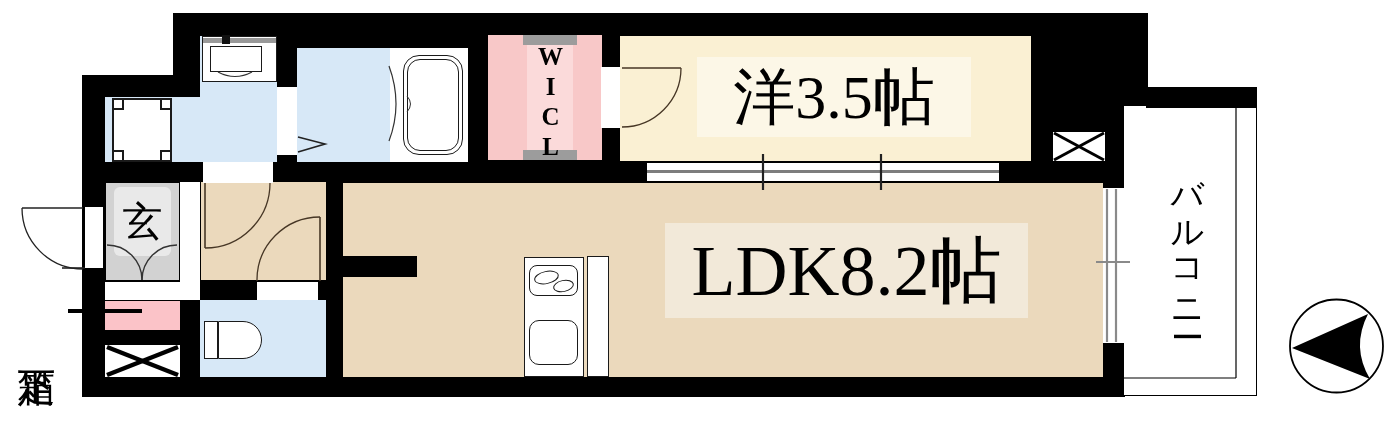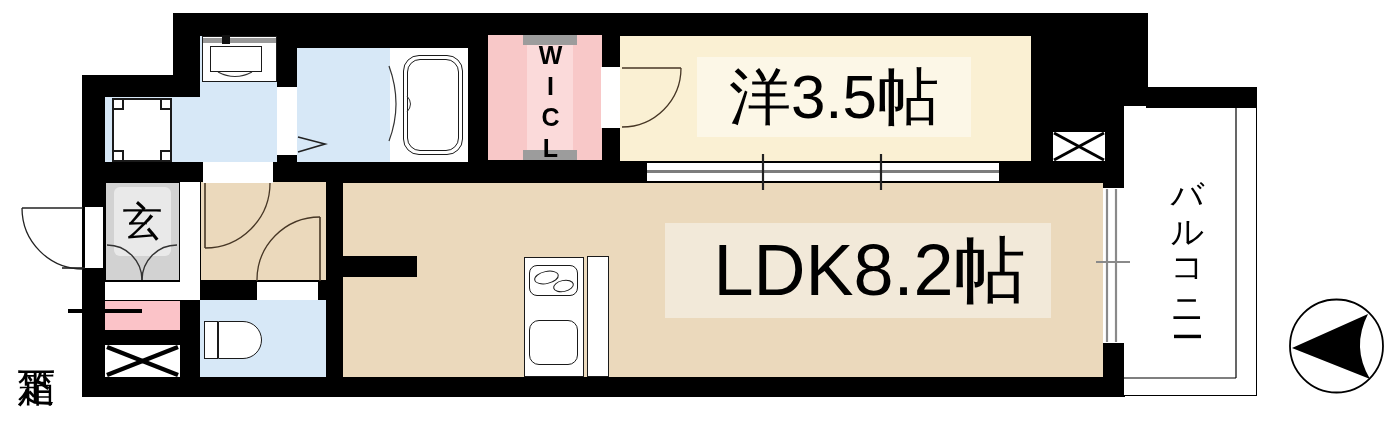--- a/index.html
+++ b/index.html
@@ -1,17 +1,17 @@
 <!DOCTYPE html>
 <html><head>
 <meta charset="utf-8">
 <style>
   html,body{margin:0;padding:0;background:#ffffff;}
   .plan{position:relative;width:1393px;height:428px;background:#ffffff;overflow:hidden;
-        font-family:Liberation Sans, sans-serif;}
+        font-family:Liberation Serif, serif;}
   .abs{position:absolute;box-sizing:border-box;}
   .wall{position:absolute;background:#000;}
   .room{position:absolute;box-sizing:border-box;}
   .fix{position:absolute;box-sizing:border-box;background:#fff;border:1.5px solid #1a1a1a;}
   .lbl{position:absolute;display:flex;align-items:center;justify-content:center;
        color:#000;font-weight:500;white-space:nowrap;}
   .vtext{writing-mode:vertical-rl;text-orientation:upright;}
   svg.overlay{position:absolute;left:0;top:0;pointer-events:none;}
 </style>
 </head>
@@ -148,21 +148,21 @@
 
     <g>
       <circle cx="1336.5" cy="346" r="46.5" fill="#ffffff" stroke="#000" stroke-width="1.8"></circle>
       <path d="M1292,348 L1368,314 Q1351,347 1370,379 Z" fill="#000"></path>
     </g>
   </svg>
 
   <div class="lbl" style="left:697px;top:57px;width:274px;height:80px;background:#FCF7E7;font-size:62px;">
     <span>洋3.5帖</span>
   </div>
-  <div class="lbl" style="left:665px;top:223px;width:363px;height:95px;background:#F2E9D9;font-size:72px;padding-left:23px;">
+  <div class="lbl" style="left:665px;top:223px;width:363px;height:95px;background:#F2E9D9;font-size:72px;">
     <span>LDK8.2帖</span>
   </div>
   <div class="lbl vtext" style="left:534px;top:44px;width:32px;height:118px;font-size:25px;letter-spacing:3px;font-weight:600;">WICL</div>
   <div class="lbl" style="left:114px;top:187px;width:57px;height:69px;font-size:40px;">玄</div>
   <div class="lbl vtext" style="left:10px;top:278px;width:52px;height:126px;font-size:38px;">下足箱</div>
   <div class="lbl vtext" style="left:1168px;top:136px;width:38px;height:210px;font-size:33px;letter-spacing:3px;">バルコニー</div>
 
 </div>
 
 </body></html>

